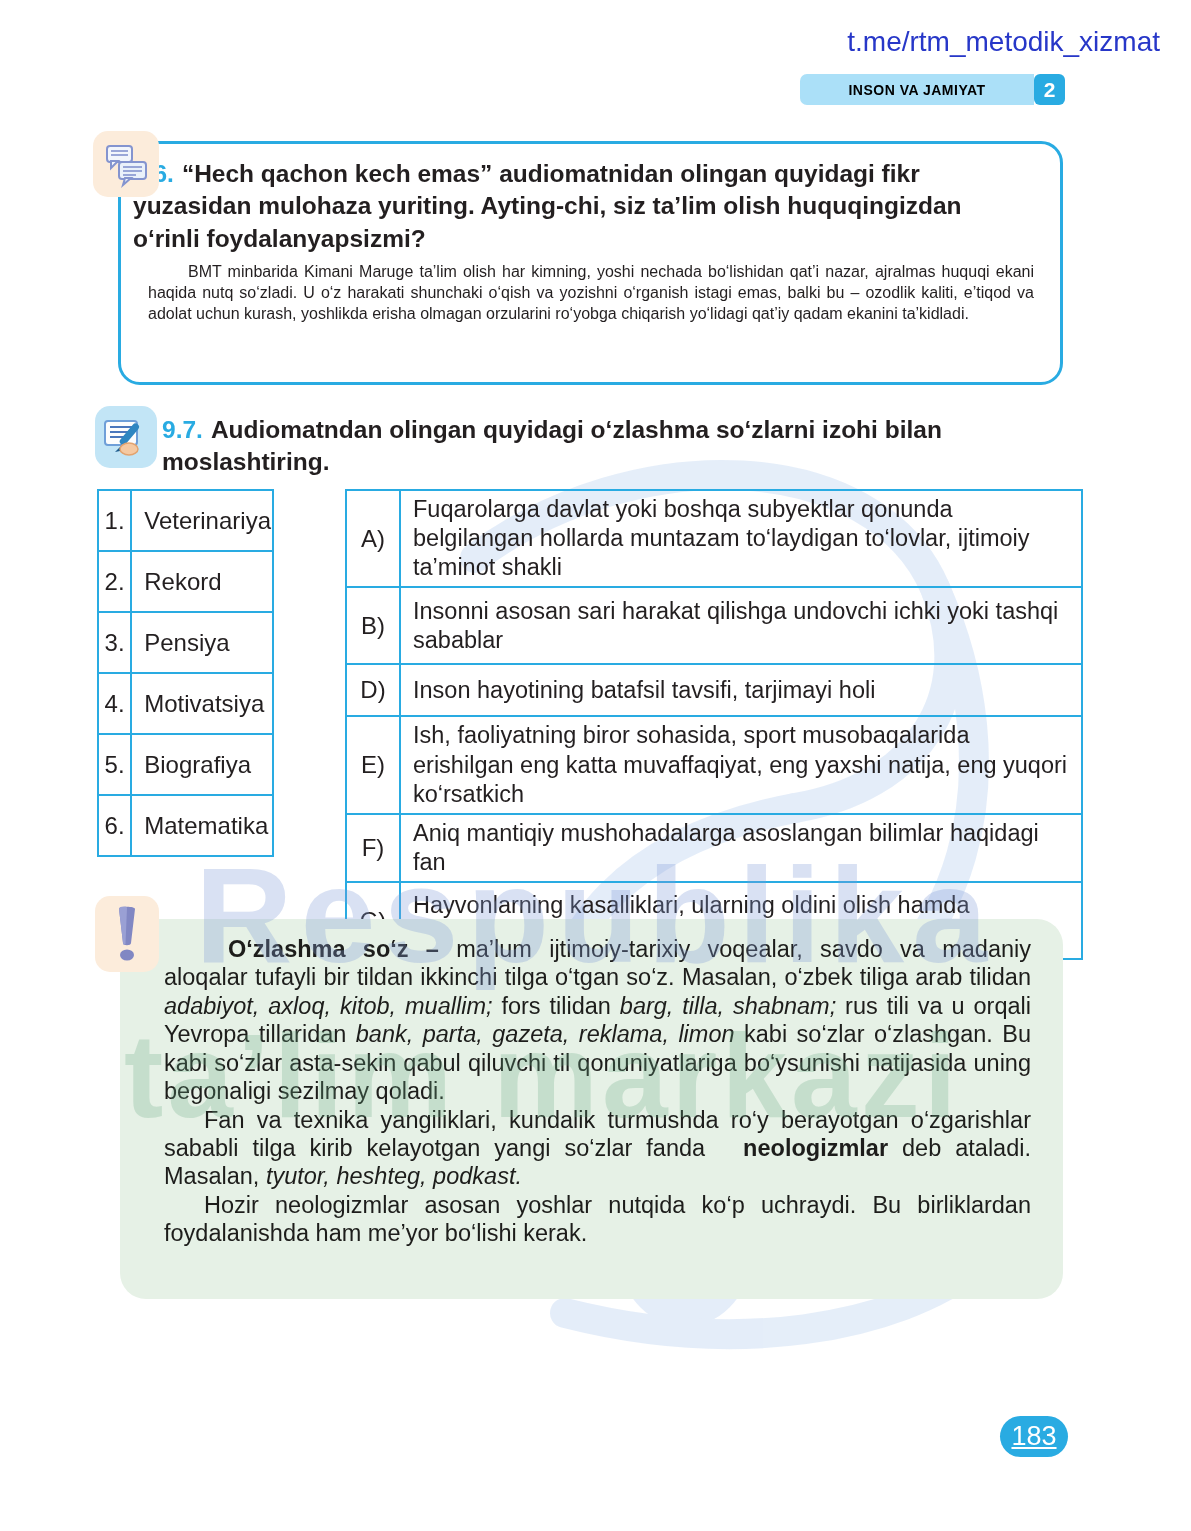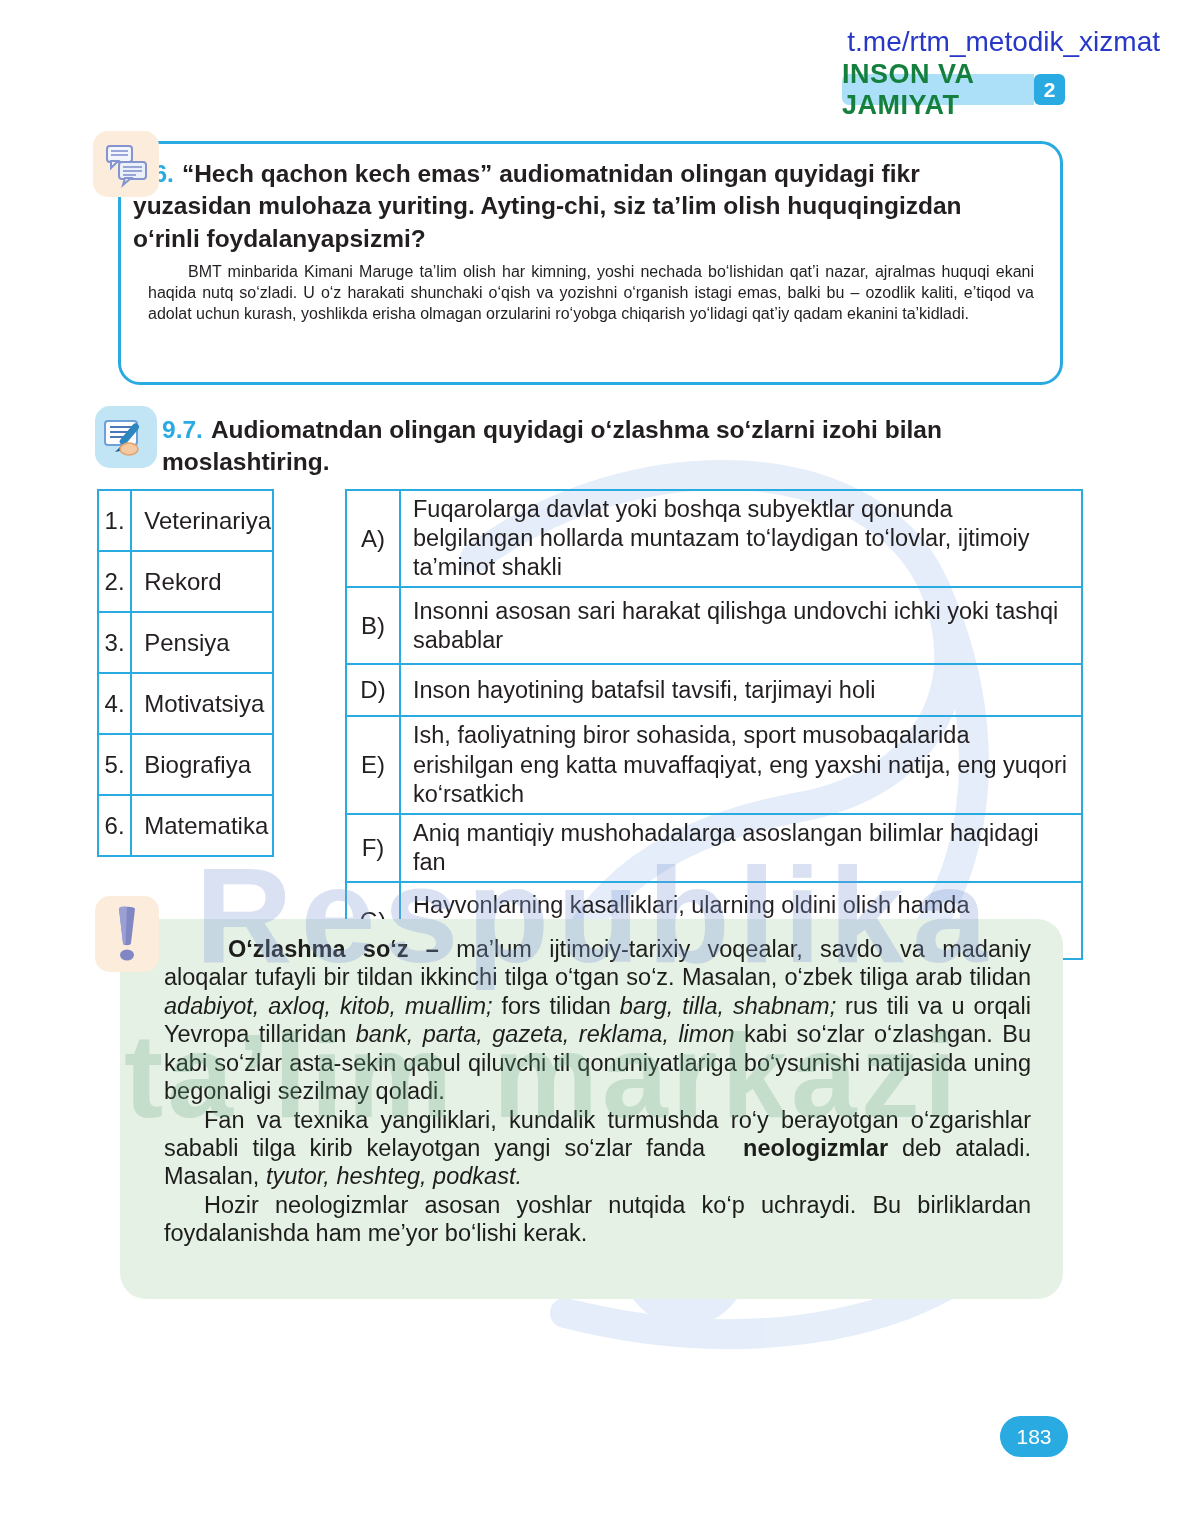--- a/index.html
+++ b/index.html
@@ -8,22 +8,22 @@
     font-family:"Liberation Sans", sans-serif;color:#231f20;overflow:hidden;
   }
   
   #swirl{position:absolute;left:355px;top:408px;z-index:0;pointer-events:none;}
   .wm{position:absolute;pointer-events:none;z-index:40;font-weight:bold;white-space:nowrap;}
   #wm1{left:195px;top:838px;font-size:135px;letter-spacing:8px;color:rgba(130,155,215,0.30);}
   #wm2{left:124px;top:1008px;font-size:118px;letter-spacing:4px;color:rgba(105,170,130,0.26);}
   
   .tg-link{position:absolute;top:26px;right:31px;font-size:28px;color:#2737c8;text-decoration:none;z-index:5;}
   .badge{position:absolute;top:74px;left:800px;width:265px;height:31px;display:flex;z-index:5;}
-  .badge-label{flex:1;background:#abe0f8;color:#15803d;font-weight:bold;font-size:27px;
-    display:flex;align-items:center;justify-content:center;border-radius:7px 0 0 7px;letter-spacing:.5px;margin-left:42px;}
+  .badge-label{flex:1;background:#abe0f8;color:#000000;font-weight:bold;font-size:14px;
+    display:flex;align-items:center;justify-content:center;border-radius:7px 0 0 7px;letter-spacing:.5px;}
   .badge-num{width:31px;background:#29abe2;color:#fff;font-weight:bold;font-size:21px;
     display:flex;align-items:center;justify-content:center;border-radius:6px;}
   
   .task-icon{position:absolute;border-radius:15px;display:flex;align-items:center;justify-content:center;z-index:6;}
   #icon96{left:93px;top:131px;width:66px;height:66px;background:#fcecdb;}
   #icon97{left:95px;top:406px;width:62px;height:62px;background:#c2e5f6;}
   #iconNote{left:95px;top:896px;width:64px;height:76px;background:#fcecdb;}
   
   .box96{position:absolute;left:118px;top:141px;width:945px;height:244px;box-sizing:border-box;
     border:3px solid #29abe2;border-radius:22px;background:#fff;padding:14px 26px 8px 12px;z-index:3;}
@@ -45,21 +45,21 @@
   .rt tr.r2 td{height:67px;margin-top:16px;}
   .rt tr.r1 td{height:42px;}
   
   .note{position:absolute;left:120px;top:919px;width:943px;min-height:380px;box-sizing:border-box;
     background:#e6f1e6;border-radius:26px;padding:16px 32px 12px 44px;z-index:3;}
   .note p{margin:0;font-size:23.5px;line-height:1.21;text-align:justify;text-indent:40px;color:#1d1d1b;}
   .run-b{font-weight:bold;margin-left:24px;}
   .run-i{font-style:italic;}
   
   .page-pill{position:absolute;left:1000px;top:1416px;width:68px;height:41px;background:#29abe2;
-    border-radius:21px;color:#fff;font-size:21px;display:flex;align-items:center;justify-content:center;z-index:10;}
+    border-radius:21px;color:#fff;font-size:27px;display:flex;align-items:center;justify-content:center;z-index:10;text-decoration:underline;}
 </style>
 </head>
 <body>
 
 <svg id="swirl" width="700" height="950" viewBox="0 0 700 950">
   <g fill="none" stroke="#d5e3f6" stroke-width="30" stroke-linecap="round" opacity="0.62">
     <path d="M 120 150 C 280 30 520 40 580 180 C 625 290 560 380 440 400"></path>
     <path d="M 580 180 C 660 360 620 560 430 640"></path>
     <path d="M 440 400 C 280 430 190 520 200 640 C 207 730 280 790 370 790"></path>
     <circle cx="330" cy="855" r="48"></circle>

